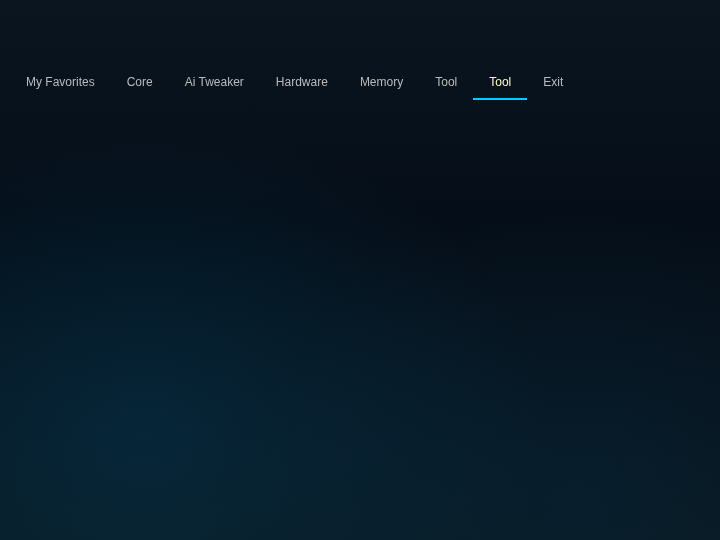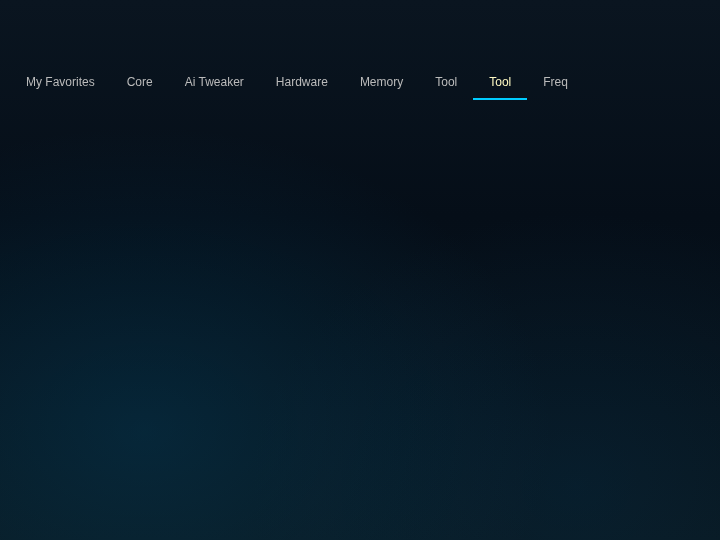--- a/index.html
+++ b/index.html
@@ -396,21 +396,21 @@
   </div>
 
   <div class="nav-bar">
     <div class="nav-item">My Favorites</div>
     <div class="nav-item">Core</div>
     <div class="nav-item">Ai Tweaker</div>
     <div class="nav-item">Hardware</div>
     <div class="nav-item">Memory</div>
     <div class="nav-item">Tool</div>
     <div class="nav-item active">Tool</div>
-    <div class="nav-item">Freq</div>
+    <div class="nav-item">Exit</div>
   </div>
 
   <div class="content-area">
 
     <div class="main-panel">
 
       <div class="breadcrumb">
         <span style="cursor:pointer;">←</span>
         <span>Tool\ASUS User Profile</span>
       </div>

